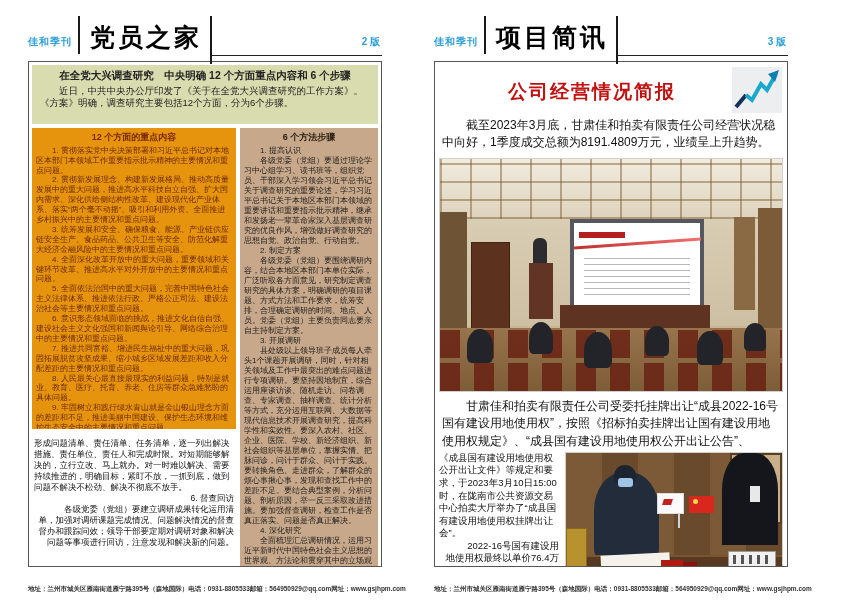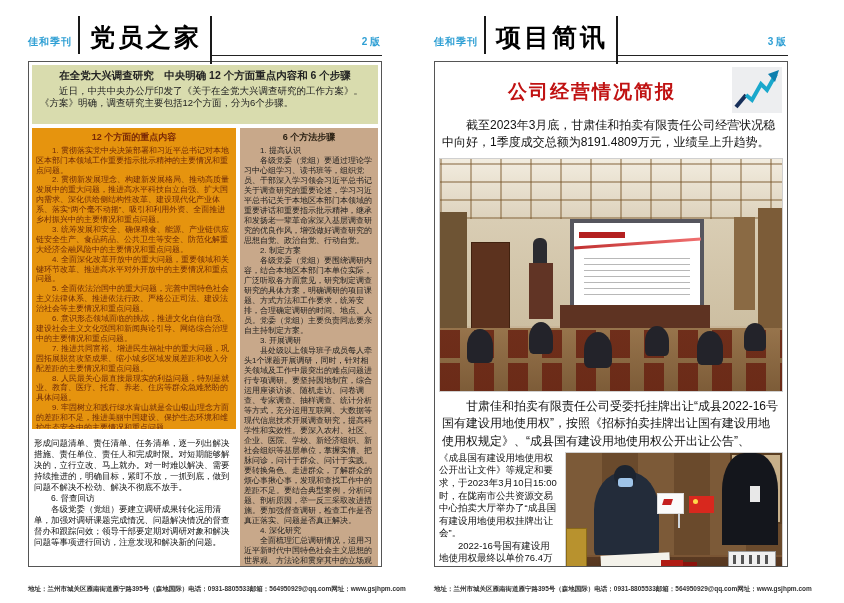--- a/index.html
+++ b/index.html
@@ -24,21 +24,21 @@
   .lead-body{font-size:9.5px;line-height:1.3;text-indent:2em;margin:0;color:#222;}
   .cols{display:flex;gap:4px;align-items:flex-start;}
   .col-left{width:204px;flex:none;}
   .col-right{flex:1;}
   .orange-box{background:#e6940e;color:#6e2a08;padding:2px 4px;height:301px;box-sizing:border-box;overflow:hidden;}
   .box-header{text-align:center;font-weight:bold;font-size:9px;margin:1px 0 2px;}
   .orange-box .box-header{color:#7a2806;}
   .orange-box p{font-size:8px;line-height:1.24;margin:0;text-indent:2em;}
   .cont{margin:9px 2px 0;color:#111;}
   .cont p{font-size:8.5px;line-height:1.3;margin:0;}
-  .t2{text-indent:2em;}
+  .t2{text-indent:2em;text-align:right;}
   .tan-box{background:#c8a88a;color:#1d1d1d;padding:2px 4px;height:497px;box-sizing:border-box;overflow:hidden;}
   .tan-box .box-header{color:#2a2013;}
   .tan-box p{font-size:8px;line-height:1.25;margin:0;text-indent:2em;}
 
   
   .headline-row{position:relative;height:50px;}
   .headline{position:absolute;left:28px;top:14px;width:252px;text-align:center;color:#c01212;font-size:19px;font-weight:bold;letter-spacing:2px;}
   .trend{position:absolute;right:2px;top:2px;width:50px;height:46px;background:#edeef0;}
   .p-body{font-size:12px;line-height:1.45;text-indent:2em;margin:2px 4px 6px;}
   .photo{position:relative;overflow:hidden;border:1px solid #d0d0d0;background:#c9b79a;}

